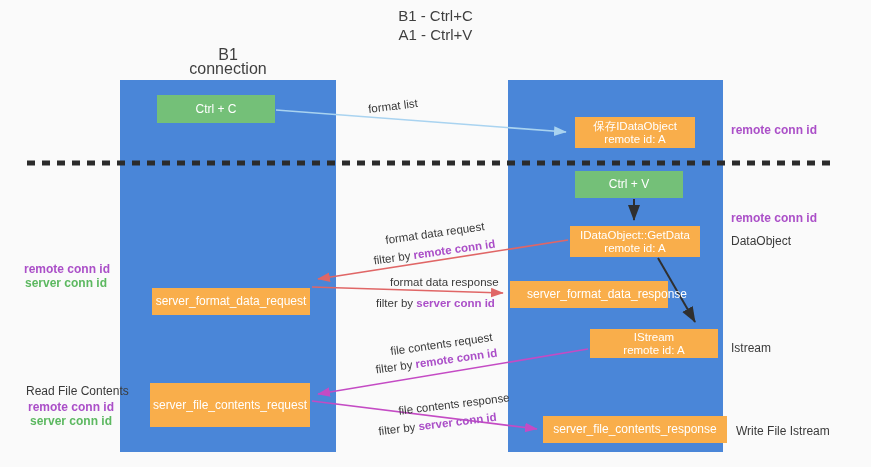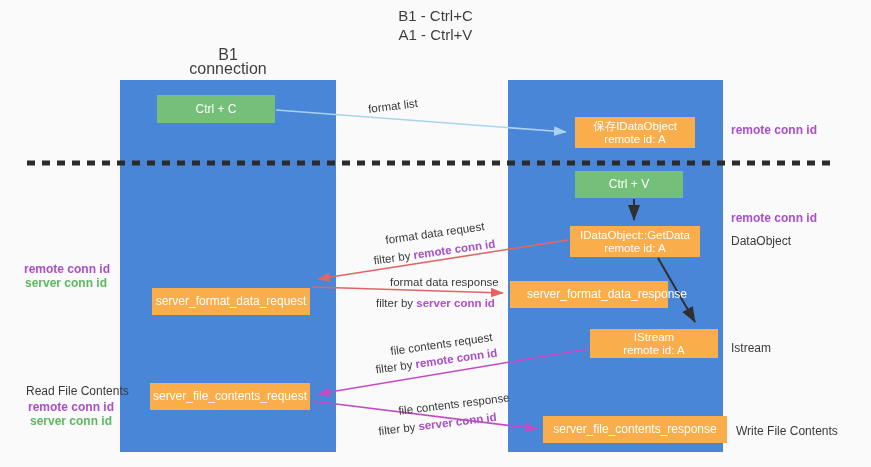--- a/index.html
+++ b/index.html
@@ -97,21 +97,21 @@
 
   <div class="box orange" style="left:510px;top:281px;width:158px;height:27px;padding-left:36px;">
     <div>server_format_data_response</div>
   </div>
 
   <div class="box orange two-line" style="left:590px;top:329px;width:128px;height:29px;">
     <div>IStream</div>
     <div>remote id: A</div>
   </div>
 
-  <div class="box orange" style="left:150px;top:383px;width:160px;height:27px;">
+  <div class="box orange" style="left:150px;top:383px;width:160px;height:44px;">
     <div>server_file_contents_request</div>
   </div>
 
   <div class="box orange" style="left:543px;top:416px;width:184px;height:27px;">
     <div>server_file_contents_response</div>
   </div>
 
   <div class="lbl rot7" style="left:368px;top:100px;">format list</div>
 
   <div class="lbl rot8" style="left:385px;top:227px;">format data request</div>
@@ -123,21 +123,21 @@
   <div class="lbl rot8" style="left:390px;top:338px;">file contents request</div>
   <div class="lbl rot8" style="left:375px;top:355px;"><span>filter by </span><span class="purple">remote conn id</span></div>
 
   <div class="lbl rot7" style="left:398px;top:398px;">file contents response</div>
   <div class="lbl rot7" style="left:378px;top:418px;"><span>filter by </span><span class="purple">server conn id</span></div>
 
   <div class="side bold-purple" style="left:731px;top:123px;">remote conn id</div>
   <div class="side bold-purple" style="left:731px;top:211px;">remote conn id</div>
   <div class="side" style="left:731px;top:234px;">DataObject</div>
   <div class="side" style="left:731px;top:341px;">Istream</div>
-  <div class="side" style="left:736px;top:424px;">Write File Contents</div>
+  <div class="side" style="left:736px;top:424px;">Write File Istream</div>
 
   <div class="side" style="left:24px;top:262px;width:84px;text-align:center;font-weight:bold;">
     <div class="purple">remote conn id</div>
     <div class="greentx">server conn id</div>
   </div>
   <div class="side" style="left:26px;top:384px;">Read File Contents</div>
   <div class="side" style="left:26px;top:400px;width:90px;text-align:center;font-weight:bold;">
     <div class="purple">remote conn id</div>
     <div class="greentx">server conn id</div>
   </div>

